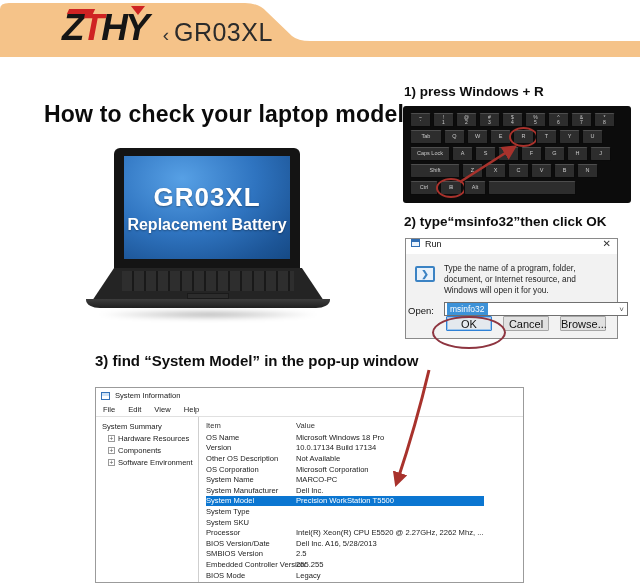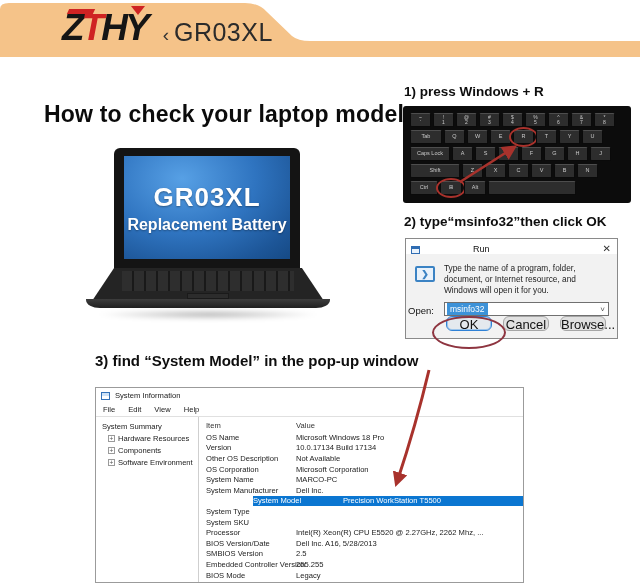--- a/index.html
+++ b/index.html
@@ -45,53 +45,53 @@
   .keyboard { position:absolute; left:403px; top:106px; width:228px; height:97px; background:#0c0c0c; border-radius:3px; overflow:hidden; }
   .kb-row { display:flex; gap:2px; margin:3px 0 0 7px; }
   .kb-row:first-child { margin-top:7px; }
   .kb-key { height:14px; flex:none; background:#2d2d2d; border:1px solid #0a0a0a; border-top-color:#4d4d4d; border-radius:2px; color:#c9c9c9; font-size:5.5px; line-height:1.05; display:flex; align-items:center; justify-content:center; text-align:center; position:relative; }
   .kb-key.two { font-size:5px; }
   .kb-key.circled::after { content:''; position:absolute; left:-5px; right:-5px; top:-4px; bottom:-4px; border:2px solid #a8322c; border-radius:50%; }
   .kb-arrow { position:absolute; left:0; top:0; pointer-events:none; }
 
   
   .run { position:absolute; left:405px; top:238px; width:213px; height:101px; background:#f2f2f2; border:1px solid #8a8a8a; }
-  .run-titlebar { height:15px; background:#fff; display:flex; align-items:flex-end; padding:0 6px 0 5px;gap:48px; }
+  .run-titlebar { height:15px; background:#fff; display:flex; align-items:flex-start; padding:0 6px 0 5px; }
   .run-win-icon { width:9px; height:8px; border:1px solid #2f6db3; border-top:3px solid #2f6db3; background:#eaf3fc; flex:none; }
   .run-title { font-size:9px; color:#111; margin-left:5px; }
   .run-close { margin-left:auto; font-size:10px; color:#333; line-height:1; }
   .run-body { position:relative; height:84px; }
   .run-icon { position:absolute; left:9px; top:12px; width:20px; height:16px; background:#e9f2fb; border:2px solid #3b83c4; border-radius:2px; display:flex; align-items:center; justify-content:center; color:#3b83c4; font-size:9px; font-weight:bold; }
   .run-msg { position:absolute; left:38px; top:9px; width:166px; font-size:8.3px; line-height:1.32; color:#1c1c1c; }
   .run-open { position:absolute; left:2px; top:51px; font-size:9.5px; color:#111; }
-  .run-combo { position:absolute; left:38px; top:48px; width:165px; height:14px; background:#fff; border:1px solid #707070; display:flex; align-items:center; padding:0 3px 0 2px; }
+  .run-combo { position:absolute; left:38px; top:48px; width:184px; height:14px; background:#fff; border:1px solid #707070; display:flex; align-items:center; padding:0 3px 0 2px; }
   .run-sel { background:#3d92d8; color:#fff; font-size:8.5px; padding:1px 3px; }
   .run-chev { margin-left:auto; font-size:8px; color:#555; }
   .run-btns { position:absolute; left:40px; bottom:7px; display:flex; gap:11px; }
-  .rbtn { width:46px; height:15px; font-size:13px; color:#111; background:#e1e1e1; border:1px solid #a6a6a6; border-radius:6px; font-family:inherit; padding:0; }
+  .rbtn { width:46px; height:15px; font-size:11px; color:#111; background:#e1e1e1; border:1px solid #a6a6a6; border-radius:1px; font-family:inherit; padding:0; }
   .rbtn.primary { border:1px solid #2f81d6; box-shadow:inset 0 0 0 1px #9cc5ec; background:#e4e9ee; }
   .ok-ellipse { position:absolute; left:26px; top:62px; width:74px; height:33px; border:2px solid #8e3540; border-radius:50%; }
 
   
   .sysinfo { position:absolute; left:95px; top:387px; width:429px; height:196px; background:#fff; border:1px solid #9b9b9b; overflow:hidden; }
   .si-titlebar { height:15px; display:flex; align-items:center; padding-left:5px; background:#fff; }
   .si-app-icon { width:9px; height:8px; border:1px solid #3573b9; background:linear-gradient(#cfe3f7 0 3px, #fff 3px); flex:none; }
   .si-title { font-size:7.6px; color:#1a1a1a; margin-left:5px;text-align:right; }
   .si-menubar { height:13px; display:flex; gap:13px; padding-left:7px; align-items:center; font-size:7.6px; color:#1a1a1a; }
   .si-body { display:flex; height:167px; border-top:1px solid #e0e0e0; }
   .si-tree { width:103px; border-right:1px solid #cfcfcf; padding-top:3px; font-size:7.6px; color:#1a1a1a; flex:none; }
   .tree-item { padding:1.5px 3px 1.5px 6px; display:flex; align-items:center; gap:3px; white-space:nowrap; }
   .tree-item.child { padding-left:12px; }
   .plusbox { width:7px; height:7px; border:1px solid #9a9a9a; background:#fff; color:#555; font-size:6.5px; line-height:5px; text-align:center; flex:none; }
   .si-content { flex:1; padding:2px 0 0 7px; font-size:7.6px; color:#222; overflow:hidden; }
   .si-header { display:flex; height:13px; align-items:center; color:#333; }
   .si-col-item { width:90px; flex:none; }
   .si-row { display:flex; height:10.6px; align-items:center; width:278px; white-space:nowrap; }
   .si-row .si-col-val { flex:1; overflow:hidden; }
-  .si-row.hl { background:#0b76d1; color:#fff;margin-left:47px; }
+  .si-row.hl { background:#0b76d1; color:#fff; }
 
   
   .big-arrow { position:absolute; left:0; top:0; pointer-events:none; z-index:5; }
 </style>
 </head>
 <body>
 
 <div class="page">
 
   <svg class="header-svg" viewBox="0 0 640 58">

